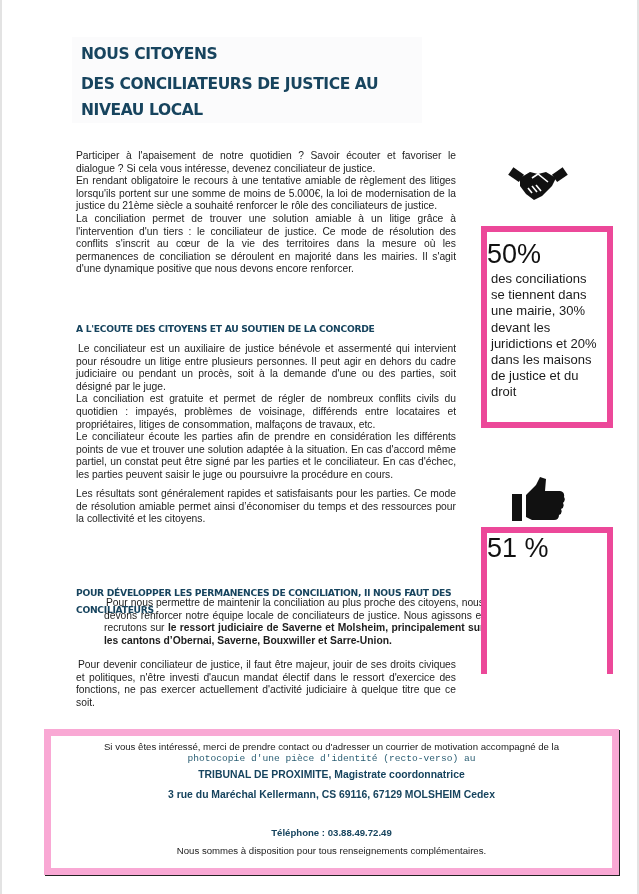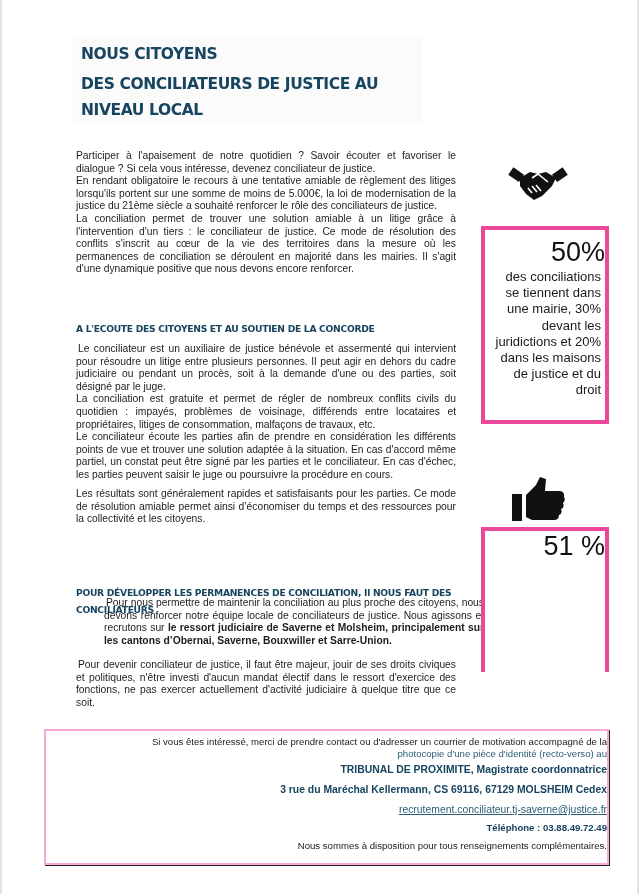--- a/index.html
+++ b/index.html
@@ -39,43 +39,43 @@
     color:#17445e; letter-spacing:-0.3px; line-height:17px;
   }
   .sh1 { top:320px; }
   .sh2 { top:548px;margin-top:36px; }
 
   .icon-wrap { position:absolute; }
   .handshake { left:508px; top:164px; width:60px; height:38px; }
   .thumb { left:510px; top:475px; width:58px; height:48px; }
 
   .stat-box {
-    position:absolute; left:481px; width:120px; border:4px solid #ec4899; background:#fff;
-    text-align:right;
+    position:absolute; left:481px; width:120px; border:6px solid #ec4899; background:#fff;
+    text-align:left;
   }
   .sb1 { top:226px; height:190px; }
   .sb2 { top:527px; height:141px; border-bottom:none; }
   .stat-value {
     font-family:"Liberation Sans", sans-serif; font-size:27px; color:#111; margin-top:7px; line-height:30px;
   }
   .stat-desc {
     font-family:"Liberation Sans", sans-serif; font-size:13px; line-height:16.2px; color:#1a1a1a;
     padding:2px 4px 0 4px;
   }
   .sb2 .stat-value { margin-top:0; }
   .sb2 .stat-desc { padding-top:7px; }
 
   .contact-box {
     position:absolute; left:44px; top:729px; width:561px; height:132px;
-    border:2px solid #f9a8d4; box-shadow:1px 1px 0 #222; background:#fff; text-align:right;
+    border:7px solid #f9a8d4; box-shadow:1px 1px 0 #222; background:#fff; text-align:center;
     font-family:"Liberation Sans", sans-serif; font-size:9.6px; color:#1a1a1a;
   }
   .cb-line { position:absolute; left:0; right:0; white-space:nowrap; }
   .cb1 { top:5px; }
-  .cb2 { top:17px; color:#2c5f74; }
+  .cb2 { top:17px; color:#2c5f74;font-family:Liberation Mono, monospace; }
   .cb3 { top:33px; font-weight:bold; color:#17445e; font-size:10.4px; }
   .cb4 { top:53px; font-weight:bold; color:#17445e; font-size:10.4px; }
   .cb5 { top:73px; color:#2c5f74; text-decoration:underline; font-size:10.4px; }
   .cb6 { top:91px; font-weight:bold; color:#17445e; }
   .cb7 { top:109px; }
 </style>
 </head>
 <body>
 
 <div class="page-edge-left"></div>
@@ -145,16 +145,15 @@
 
 <div class="stat-box sb2">
   <div class="stat-value">51 %</div>
 </div>
 
 <div class="contact-box">
   <div class="cb-line cb1">Si vous êtes intéressé, merci de prendre contact ou d'adresser un courrier de motivation accompagné de la</div>
   <div class="cb-line cb2">photocopie d'une pièce d'identité (recto-verso) au</div>
   <div class="cb-line cb3">TRIBUNAL DE PROXIMITE, Magistrate coordonnatrice</div>
   <div class="cb-line cb4">3 rue du Maréchal Kellermann, CS 69116, 67129 MOLSHEIM Cedex</div>
-  <div class="cb-line cb5">recrutement.conciliateur.tj-saverne@justice.fr</div>
   <div class="cb-line cb6">Téléphone : 03.88.49.72.49</div>
   <div class="cb-line cb7">Nous sommes à disposition pour tous renseignements complémentaires.</div>
 </div>
 
 </body></html>

